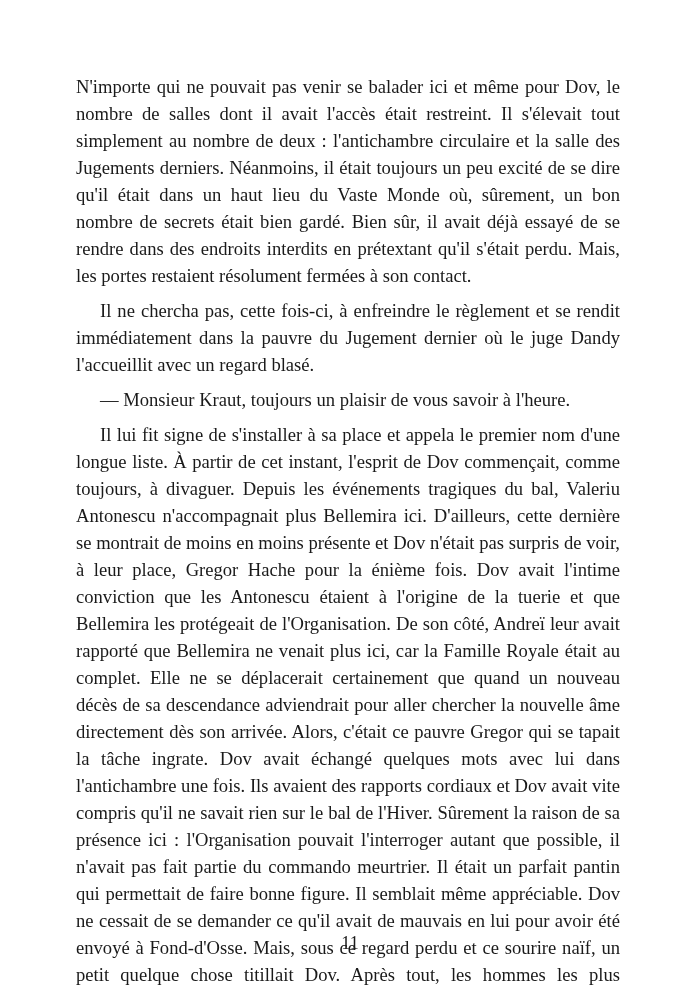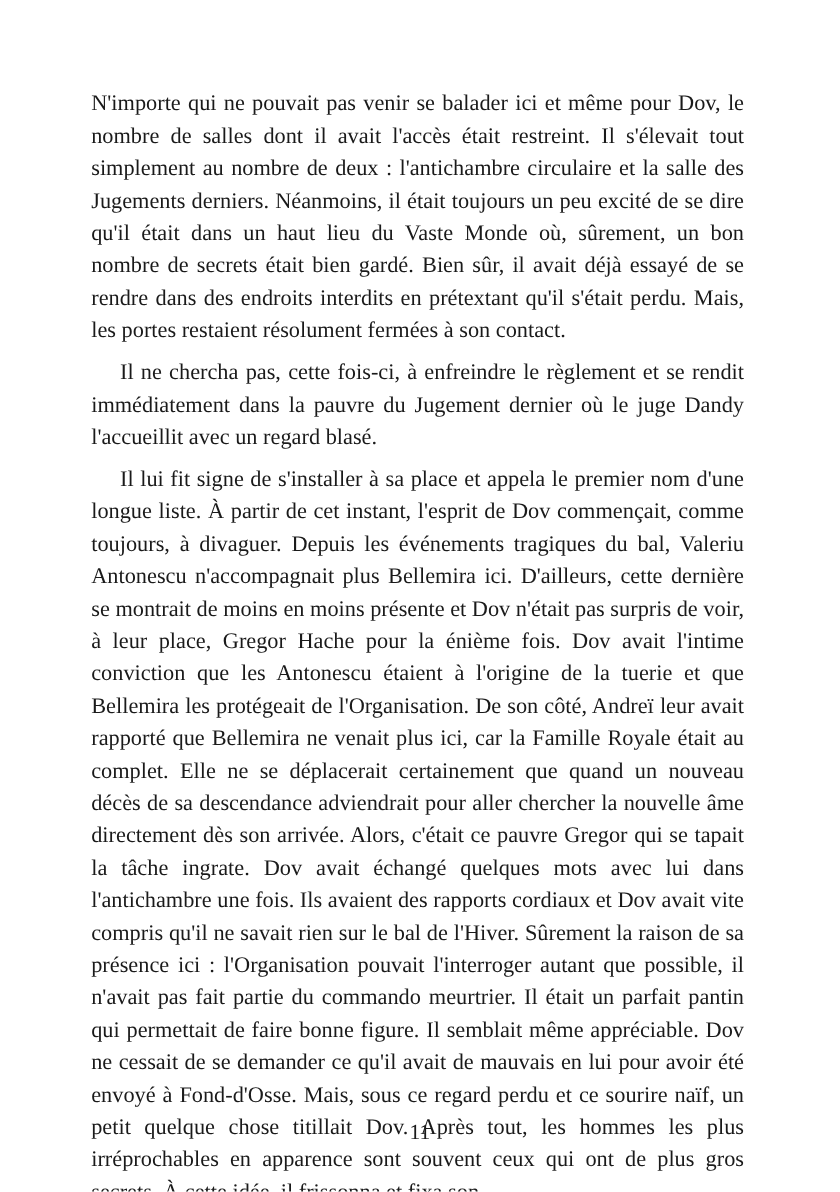--- a/index.html
+++ b/index.html
@@ -41,16 +41,17 @@
     font-size: 18px;
     line-height: 22px;
   }
 </style>
 </head>
 <body>
 
 <div class="page-body">
   <p class="first">N'importe qui ne pouvait pas venir se balader ici et même pour Dov, le nombre de salles dont il avait l'accès était restreint. Il s'élevait tout simplement au nombre de deux : l'antichambre circulaire et la salle des Jugements derniers. Néanmoins, il était toujours un peu excité de se dire qu'il était dans un haut lieu du Vaste Monde où, sûrement, un bon nombre de secrets était bien gardé. Bien sûr, il avait déjà essayé de se rendre dans des endroits interdits en prétextant qu'il s'était perdu. Mais, les portes restaient résolument fermées à son contact.</p>
   <p>Il ne chercha pas, cette fois-ci, à enfreindre le règlement et se rendit immédiatement dans la pauvre du Jugement dernier où le juge Dandy l'accueillit avec un regard blasé.</p>
+  <p>— Monsieur Kraut, toujours un plaisir de vous savoir à l'heure.</p>
   <p>Il lui fit signe de s'installer à sa place et appela le premier nom d'une longue liste. À partir de cet instant, l'esprit de Dov commençait, comme toujours, à divaguer. Depuis les événements tragiques du bal, Valeriu Antonescu n'accompagnait plus Bellemira ici. D'ailleurs, cette dernière se montrait de moins en moins présente et Dov n'était pas surpris de voir, à leur place, Gregor Hache pour la énième fois. Dov avait l'intime conviction que les Antonescu étaient à l'origine de la tuerie et que Bellemira les protégeait de l'Organisation. De son côté, Andreï leur avait rapporté que Bellemira ne venait plus ici, car la Famille Royale était au complet. Elle ne se déplacerait certainement que quand un nouveau décès de sa descendance adviendrait pour aller chercher la nouvelle âme directement dès son arrivée. Alors, c'était ce pauvre Gregor qui se tapait la tâche ingrate. Dov avait échangé quelques mots avec lui dans l'antichambre une fois. Ils avaient des rapports cordiaux et Dov avait vite compris qu'il ne savait rien sur le bal de l'Hiver. Sûrement la raison de sa présence ici : l'Organisation pouvait l'interroger autant que possible, il n'avait pas fait partie du commando meurtrier. Il était un parfait pantin qui permettait de faire bonne figure. Il semblait même appréciable. Dov ne cessait de se demander ce qu'il avait de mauvais en lui pour avoir été envoyé à Fond-d'Osse. Mais, sous ce regard perdu et ce sourire naïf, un petit quelque chose titillait Dov. Après tout, les hommes les plus irréprochables en apparence sont souvent ceux qui ont de plus gros secrets. À cette idée, il frissonna et fixa son</p>
 </div>
 
 <div class="page-number">11</div>
 
 </body></html>

